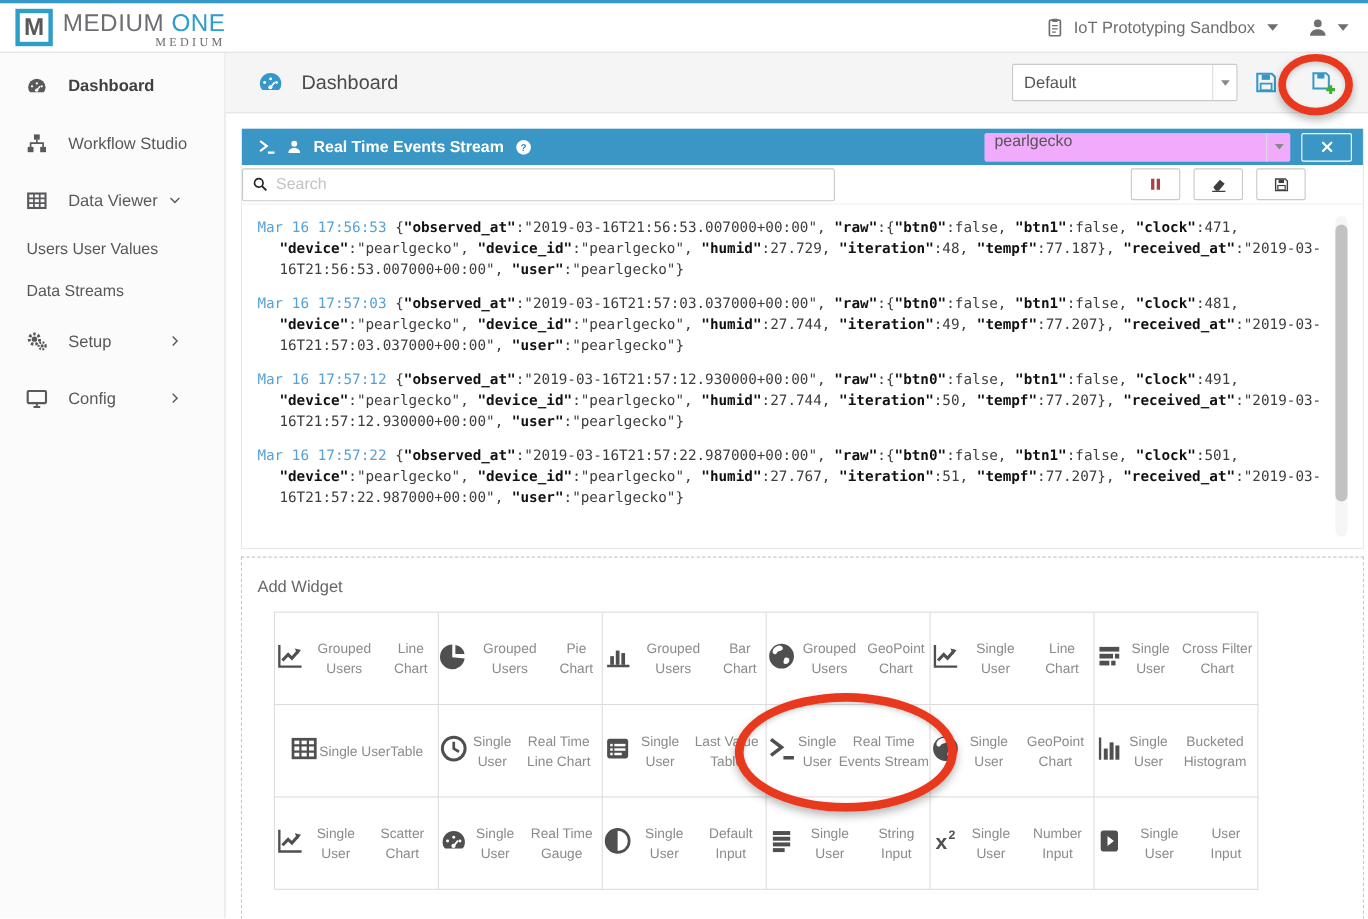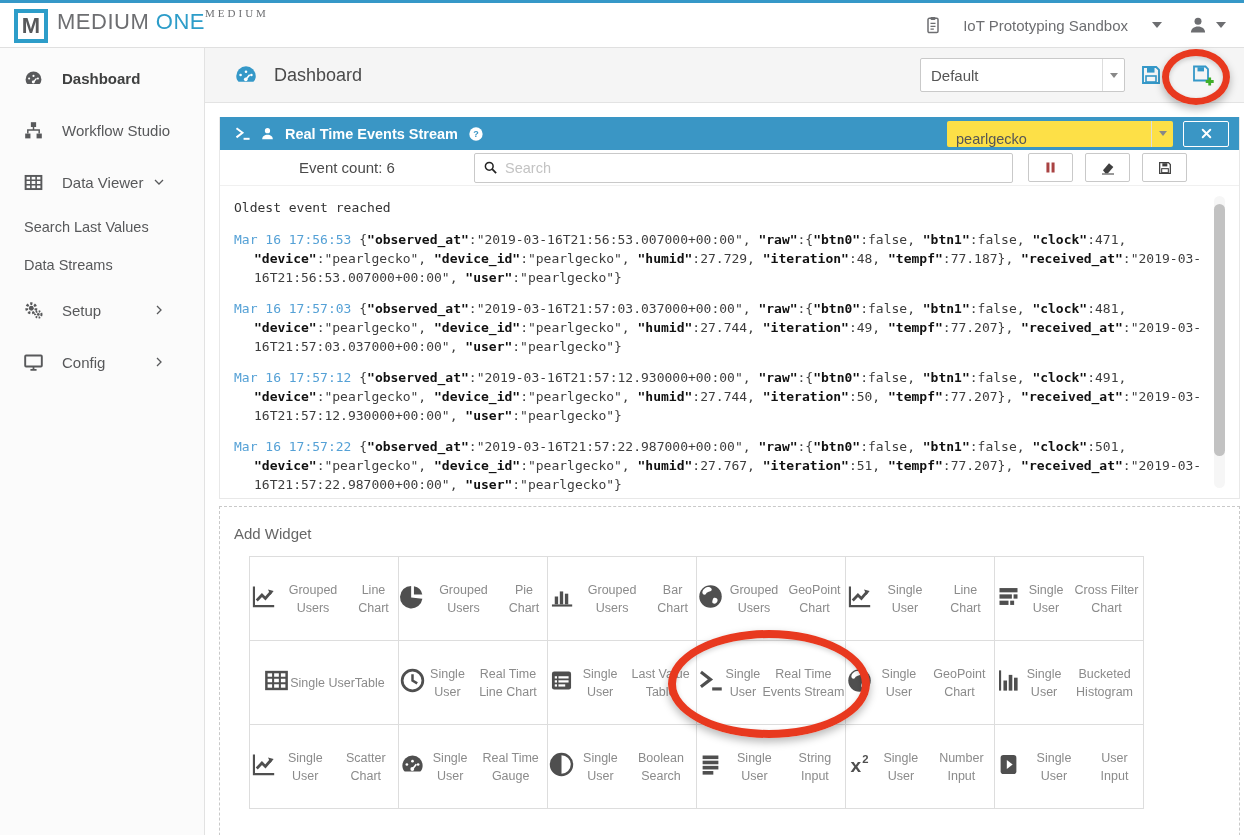--- a/index.html
+++ b/index.html
@@ -7,27 +7,27 @@
     font-family:"Liberation Sans", sans-serif; color:#58595b; }
   body { position:relative; }
 
   
   .top-header { position:absolute; left:0; top:0; width:1244px; height:48px;
     background:#fff; border-top:3px solid #3598c8; border-bottom:1px solid #e0e0e0;
     display:flex; align-items:center; justify-content:space-between; padding:0 18px 0 14px; z-index:5;}
   .brand { display:flex; align-items:flex-start; gap:9px; }
   .logo-box { width:34px; height:34px; border:4px solid #2d9dc9; color:#58595b;
     font-weight:bold; font-size:22px; display:flex; align-items:center; justify-content:center; margin-top:2px;}
-  .brand-text { display:flex; flex-direction:row; align-items:flex-start; }
+  .brand-text { display:flex; flex-direction:column; align-items:flex-end; }
   .brand-line { font-size:22px; letter-spacing:.5px; font-weight:500; line-height:24px; margin-top:3px;}
   .brand-medium { color:#6d6e71; }
   .brand-one { color:#2d9dc9; }
   .brand-sub { font-family:"Liberation Serif", serif; font-size:11px; letter-spacing:3px; color:#6d6e71; }
   .header-right { display:flex; align-items:center; gap:26px; color:#6d6e71; }
-  .org-select { display:flex; align-items:center; gap:20px; font-size:15px; cursor:pointer;justify-content:center;}
+  .org-select { display:flex; align-items:center; gap:7px; font-size:15px; cursor:pointer;justify-content:center;}
   .user-menu { display:flex; align-items:center; gap:4px; cursor:pointer;}
   .icon { display:inline-flex; align-items:center; justify-content:center; }
   .icon svg { display:block; }
   .caret { width:0; height:0; border-left:5px solid transparent; border-right:5px solid transparent;
     border-top:6px solid #6d6e71; display:inline-block; margin-left:4px;}
 
   
   .sidebar { position:absolute; left:0; top:48px; width:205px; height:787px;
     background:#fbfbfb; border-right:1px solid #e2e2e2; padding-top:4px; }
   .side-item { height:52px; display:flex; align-items:center; padding:0 16px 0 21px;
@@ -55,22 +55,22 @@
   .strip-save-plus { margin-left:13px; color:#58595b; cursor:pointer; }
 
   
   .widget { position:absolute; left:219px; top:117px; width:1021px;
     border:1px solid #e8e8e8; border-top:none; background:#fff; }
   .widget-head { height:33px; background:#3a96c5; display:flex; align-items:center;
     padding:0 8px 0 14px; color:#fff; }
   .widget-head .icon { color:#fff; }
   .wh-title { font-size:14.5px; font-weight:bold; margin:0 10px 0 10px; }
   .wh-spacer { flex:1; }
-  .device-combo { width:226px; height:26px; background:#fde047; border-radius:2px;
-    display:flex; align-items:flex-end; margin-right:10px; cursor:pointer; }
+  .device-combo { width:278px; height:26px; background:#f0abfc; border-radius:2px;
+    display:flex; align-items:flex-start; margin-right:10px; cursor:pointer; }
   .device-combo .sel-text { flex:1; font-size:14.5px; color:#555; padding-left:9px; }
   .close-btn { width:46px; height:26px; border:1.5px solid #fff; border-radius:2px;
     display:flex; align-items:center; justify-content:center; color:#fff; cursor:pointer; margin-right:2px;}
 
   .widget-toolbar { height:36px; display:flex; align-items:center; border-bottom:1px solid #f0f0f0;}
   .evt-count { width:254px; text-align:center; font-size:15px; color:#4a4a4a; }
   .search-box { width:539px; height:30px; border:1px solid #c9c9c9; border-radius:2px;
     display:flex; align-items:center; padding-left:8px; background:#fff;}
   .search-box .icon { color:#222; margin-right:7px; }
   .search-box input { border:none; outline:none; flex:1; font-size:14.5px; color:#555;
@@ -182,21 +182,21 @@
         </svg>
       </span>
       <span class="side-label">Data Viewer</span>
       <span class="icon side-chev">
         <svg width="12" height="12" viewBox="0 0 24 24">
           <path d="M4 8l8 8 8-8" fill="none" stroke="currentColor" stroke-width="2.6"></path>
         </svg>
       </span>
     </div>
     <div class="side-sub">
-      <span>Search Last Values</span>
+      <span>Users User Values</span>
     </div>
     <div class="side-sub">
       <span>Data Streams</span>
     </div>
     <div class="side-item">
       <span class="icon">
         <svg width="21" height="21" viewBox="0 0 24 24">
           <circle cx="9.5" cy="9.5" r="5.4" fill="none" stroke="currentColor" stroke-width="3" stroke-dasharray="2.6 2.1"></circle>
           <circle cx="9.5" cy="9.5" r="2.8" fill="currentColor"></circle>
           <circle cx="17.5" cy="16.5" r="3.6" fill="none" stroke="currentColor" stroke-width="2.4" stroke-dasharray="1.8 1.6"></circle>
@@ -291,21 +291,20 @@
     <div class="close-btn">
       <span class="icon">
           <svg width="13" height="13" viewBox="0 0 24 24">
             <path d="M5 5l14 14M19 5L5 19" stroke="currentColor" stroke-width="3.6" stroke-linecap="round"></path>
           </svg>
         </span>
     </div>
   </div>
 
   <div class="widget-toolbar">
-    <div class="evt-count">Event count: 6</div>
     <div class="search-box">
       <span class="icon">
           <svg width="15" height="15" viewBox="0 0 24 24">
             <circle cx="10" cy="10" r="6.2" fill="none" stroke="currentColor" stroke-width="2.4"></circle>
             <path d="M14.7 14.7L21 21" stroke="currentColor" stroke-width="2.8"></path>
           </svg>
         </span>
       <input type="text" placeholder="Search" style="">
     </div>
     <div class="tool-btns">
@@ -331,21 +330,20 @@
               <path d="M4 4h13.2L20 6.8V20H4z" fill="none" stroke="currentColor" stroke-width="1.9"></path>
               <rect x="8" y="4.8" width="7.5" height="4.8" fill="currentColor"></rect>
               <rect x="7" y="13" width="10" height="6" fill="none" stroke="currentColor" stroke-width="1.6"></rect>
             </svg>
           </span>
       </div>
     </div>
   </div>
 
   <div class="log-area">
-    <div class="log-status">Oldest event reached</div>
     <div id="event-list">
         <div class="event"><span class="ts">Mar 16 17:56:53</span>  {<b>"observed_at"</b>:"2019-03-16T21:56:53.007000+00:00", <b>"raw"</b>:{<b>"btn0"</b>:false, <b>"btn1"</b>:false, <b>"clock"</b>:471, <b>"device"</b>:"pearlgecko", <b>"device_id"</b>:"pearlgecko", <b>"humid"</b>:27.729, <b>"iteration"</b>:48, <b>"tempf"</b>:77.187}, <b>"received_at"</b>:"2019-03-16T21:56:53.007000+00:00", <b>"user"</b>:"pearlgecko"}</div>
         <div class="event"><span class="ts">Mar 16 17:57:03</span>  {<b>"observed_at"</b>:"2019-03-16T21:57:03.037000+00:00", <b>"raw"</b>:{<b>"btn0"</b>:false, <b>"btn1"</b>:false, <b>"clock"</b>:481, <b>"device"</b>:"pearlgecko", <b>"device_id"</b>:"pearlgecko", <b>"humid"</b>:27.744, <b>"iteration"</b>:49, <b>"tempf"</b>:77.207}, <b>"received_at"</b>:"2019-03-16T21:57:03.037000+00:00", <b>"user"</b>:"pearlgecko"}</div>
         <div class="event"><span class="ts">Mar 16 17:57:12</span>  {<b>"observed_at"</b>:"2019-03-16T21:57:12.930000+00:00", <b>"raw"</b>:{<b>"btn0"</b>:false, <b>"btn1"</b>:false, <b>"clock"</b>:491, <b>"device"</b>:"pearlgecko", <b>"device_id"</b>:"pearlgecko", <b>"humid"</b>:27.744, <b>"iteration"</b>:50, <b>"tempf"</b>:77.207}, <b>"received_at"</b>:"2019-03-16T21:57:12.930000+00:00", <b>"user"</b>:"pearlgecko"}</div>
         <div class="event"><span class="ts">Mar 16 17:57:22</span>  {<b>"observed_at"</b>:"2019-03-16T21:57:22.987000+00:00", <b>"raw"</b>:{<b>"btn0"</b>:false, <b>"btn1"</b>:false, <b>"clock"</b>:501, <b>"device"</b>:"pearlgecko", <b>"device_id"</b>:"pearlgecko", <b>"humid"</b>:27.767, <b>"iteration"</b>:51, <b>"tempf"</b>:77.207}, <b>"received_at"</b>:"2019-03-16T21:57:22.987000+00:00", <b>"user"</b>:"pearlgecko"}</div>
       </div>
     <div class="v-scroll-track"></div>
     <div class="v-scroll-thumb"></div>
   </div>
 </div>
@@ -515,21 +513,21 @@
         <span class="wg-line">Real Time Gauge</span>
       </div>
       <div class="wg-cell">
         <span class="icon">
           <svg width="27" height="27" viewBox="0 0 24 24">
             <circle cx="12" cy="12" r="9.3" fill="none" stroke="currentColor" stroke-width="2.2"></circle>
             <path d="M12 2.7a9.3 9.3 0 0 0 0 18.6z" fill="currentColor"></path>
           </svg>
         </span>
         <span class="wg-line">Single User</span>
-        <span class="wg-line">Boolean Search</span>
+        <span class="wg-line">Default Input</span>
       </div>
       <div class="wg-cell">
         <span class="icon">
           <svg width="27" height="27" viewBox="0 0 24 24">
             <rect x="5" y="4" width="14" height="3.2" fill="currentColor"></rect>
             <rect x="5" y="8.6" width="14" height="3.2" fill="currentColor"></rect>
             <rect x="5" y="13.2" width="14" height="3.2" fill="currentColor"></rect>
             <rect x="5" y="17.8" width="9.5" height="3.2" fill="currentColor"></rect>
           </svg>
         </span>

